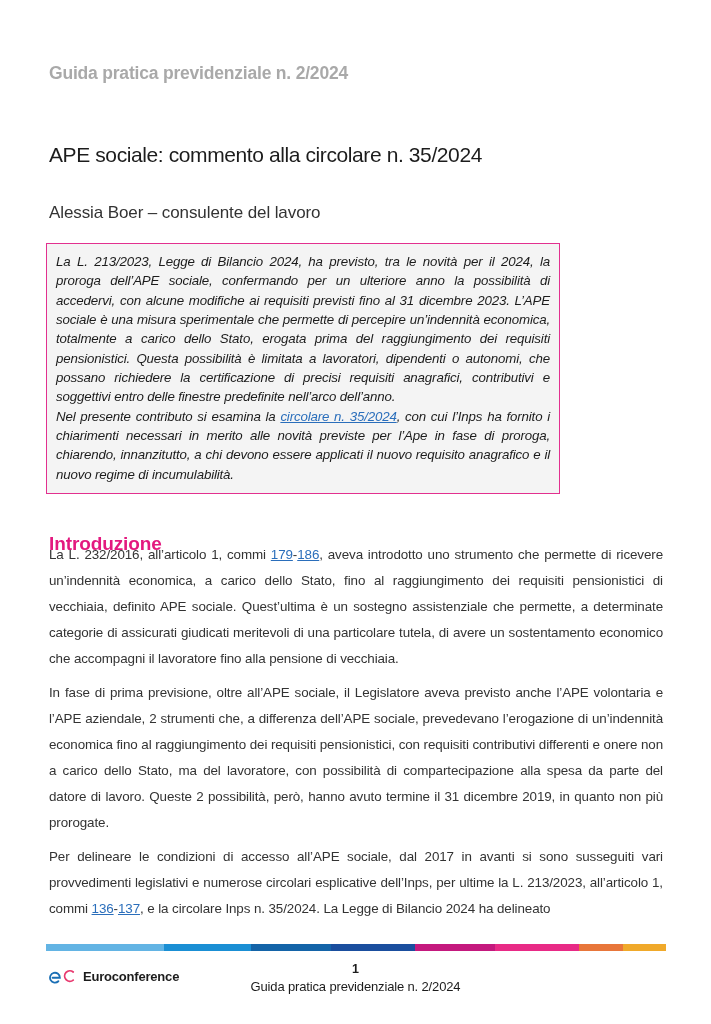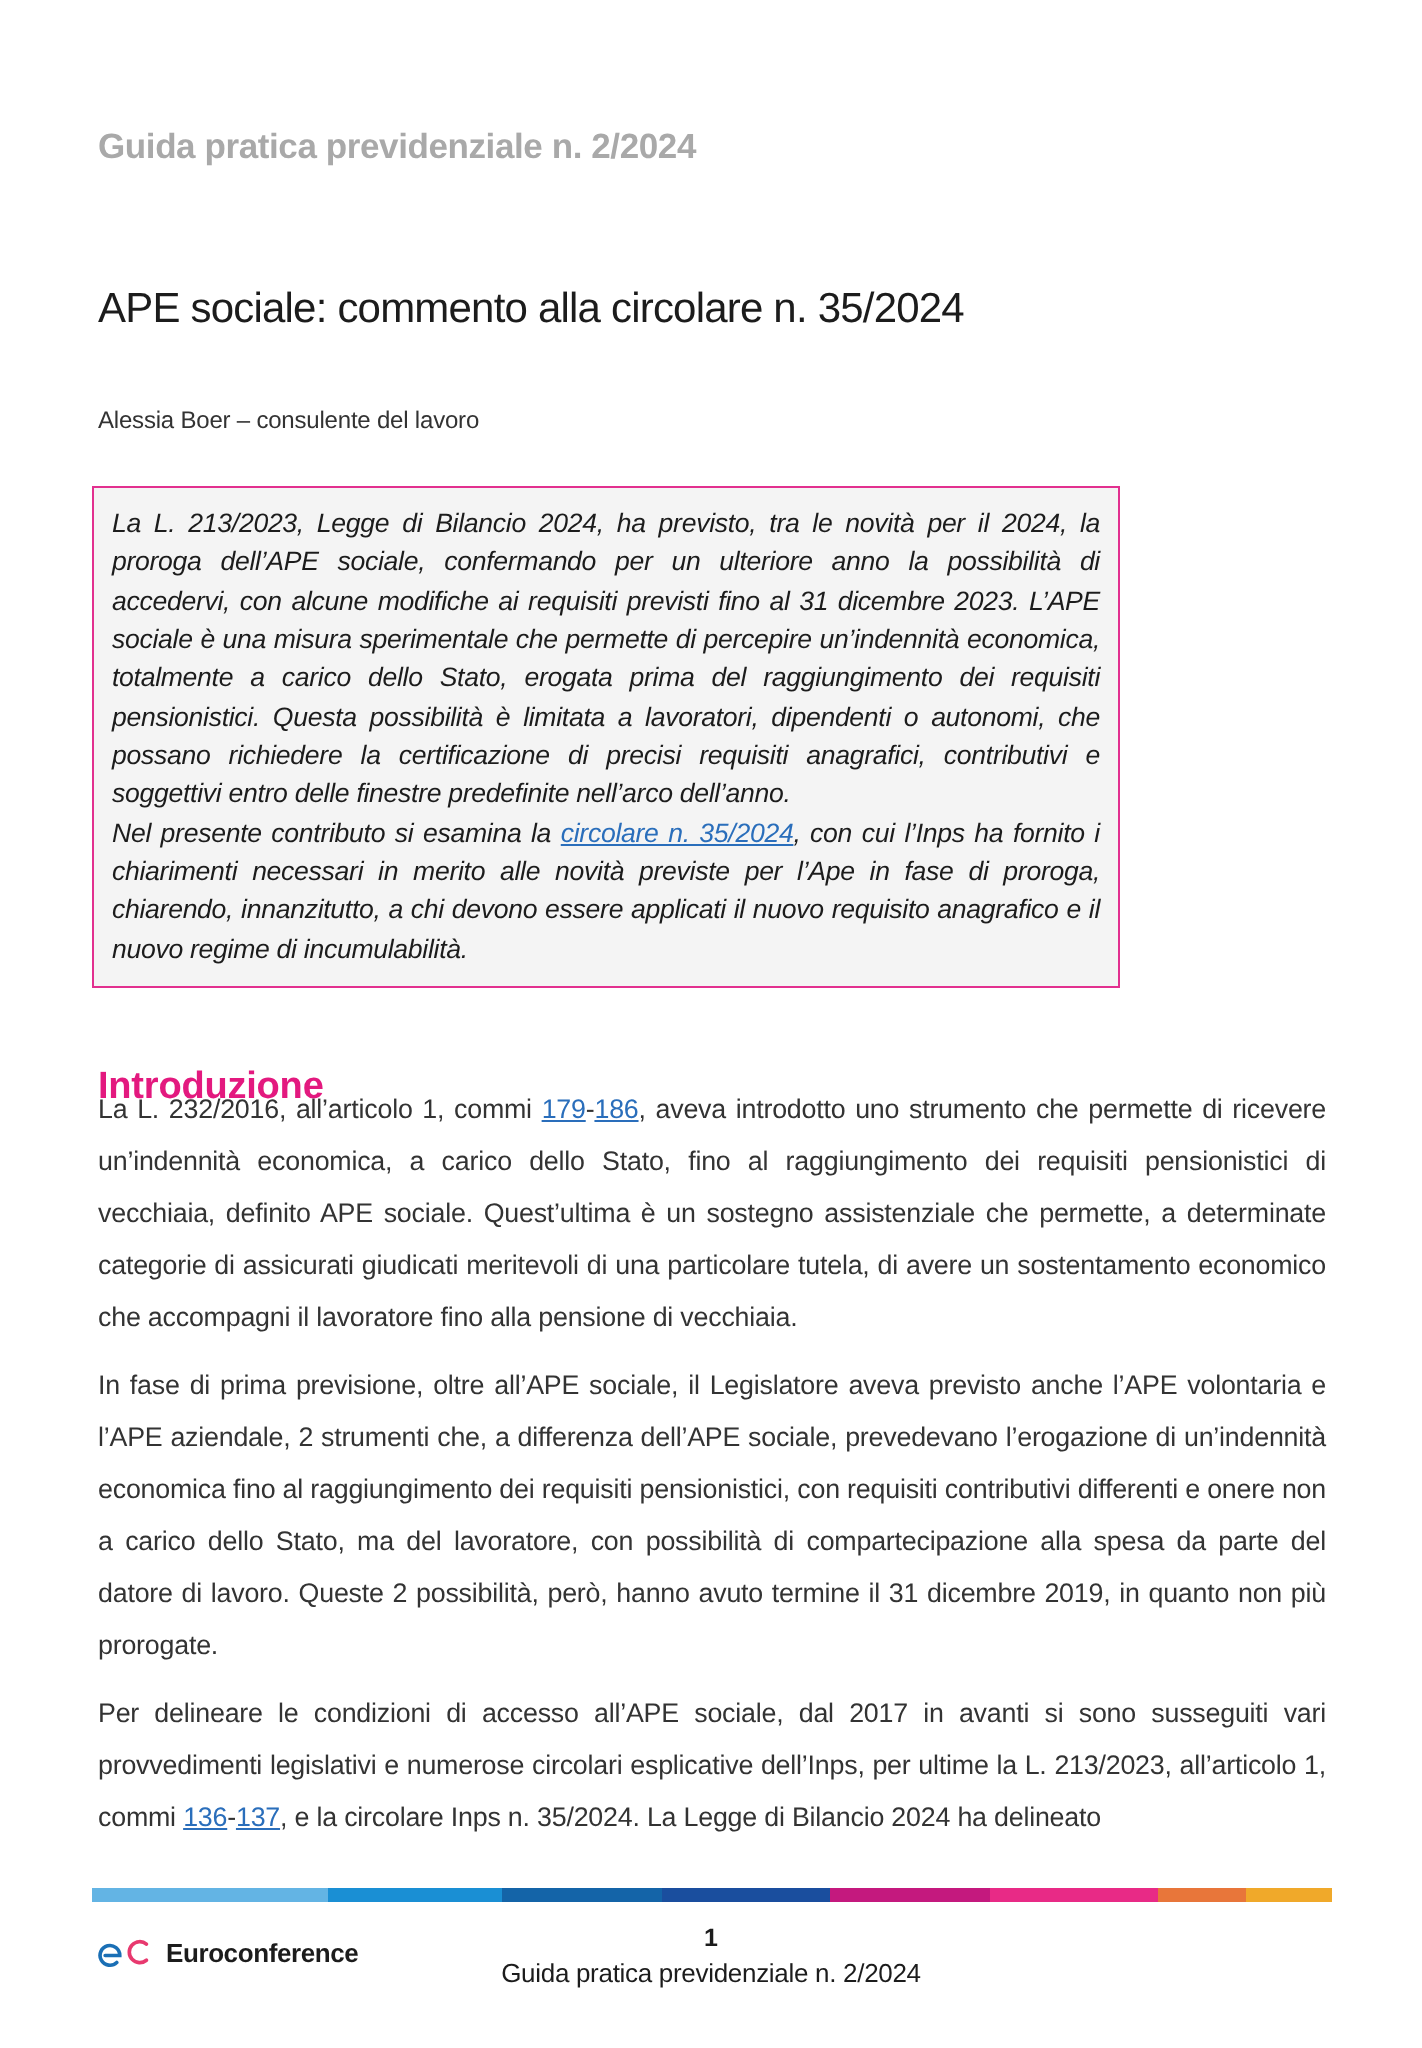--- a/index.html
+++ b/index.html
@@ -56,21 +56,21 @@
     color: #1c1c1c;
     letter-spacing: -0.4px;
     margin-top: 36px;
   }
 
   
   .author {
     position: absolute;
     top: 203px;
     left: 49px;
-    font-size: 12px;
+    font-size: 17px;
     color: #333333;
     letter-spacing: -0.1px;
   }
 
   
   .abstract {
     position: absolute;
     top: 243px;
     left: 46px;
     width: 514px;

